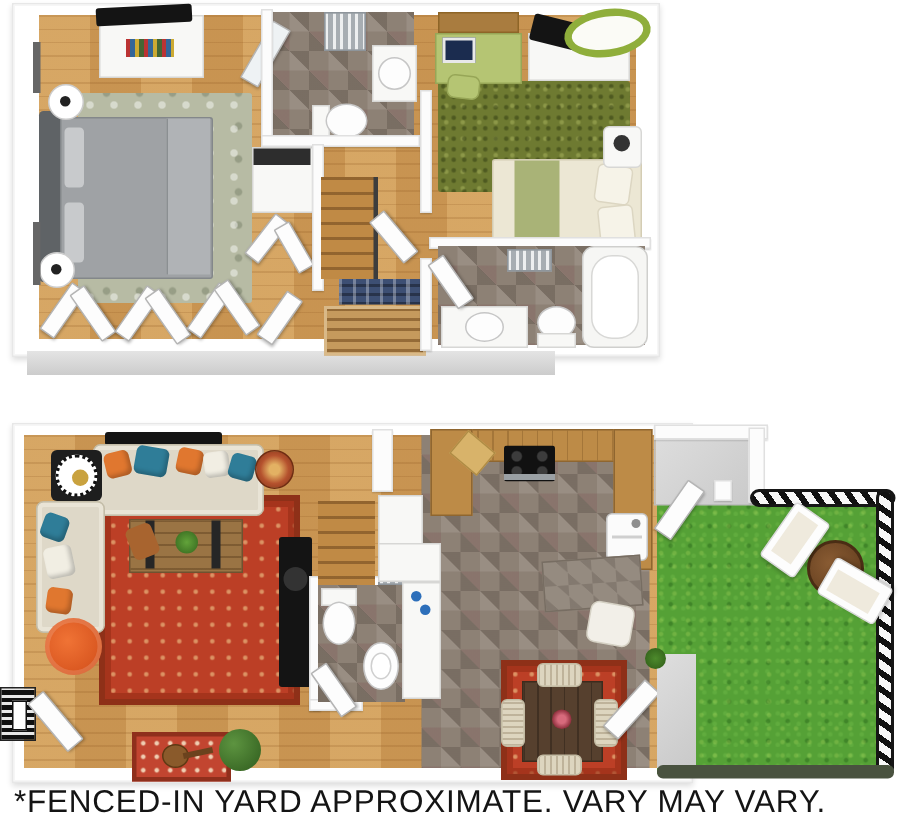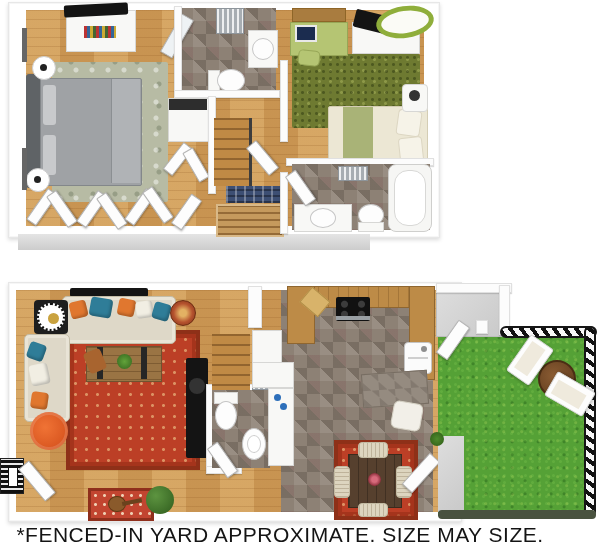--- a/index.html
+++ b/index.html
@@ -244,14 +244,14 @@
   <div class="abs fence-v" style="left:584px;top:326px;width:8px;height:188px;"></div>
   <div class="abs" style="left:438px;top:510px;width:158px;height:9px;background:#49523f;border-radius:4px;"></div>
   <div class="abs" style="left:538px;top:360px;width:34px;height:34px;border-radius:50%;background:radial-gradient(circle at 40% 40%,#8a5c33,#5e3a1c);border:2px solid #4a2d14;"></div>
   <div class="abs" style="left:516px;top:338px;width:26px;height:42px;background:#fdfdfd;border:1px solid #d9d9d9;border-radius:3px;transform:rotate(35deg);box-shadow:1px 1px 3px rgba(0,0,0,.25);">
     <div class="abs" style="left:4px;top:4px;width:16px;height:32px;background:#efeadd;"></div>
   </div>
   <div class="abs" style="left:556px;top:372px;width:26px;height:42px;background:#fdfdfd;border:1px solid #d9d9d9;border-radius:3px;transform:rotate(-60deg);box-shadow:1px 1px 3px rgba(0,0,0,.25);">
     <div class="abs" style="left:4px;top:4px;width:16px;height:32px;background:#efeadd;"></div>
   </div>
 
-  <div class="caption">*FENCED-IN YARD APPROXIMATE. SIZE MAY SIZE.</div>
+  <div class="caption">*FENCED-IN YARD APPROXIMATE. VARY MAY VARY.</div>
 </div>
 
 </body></html>

